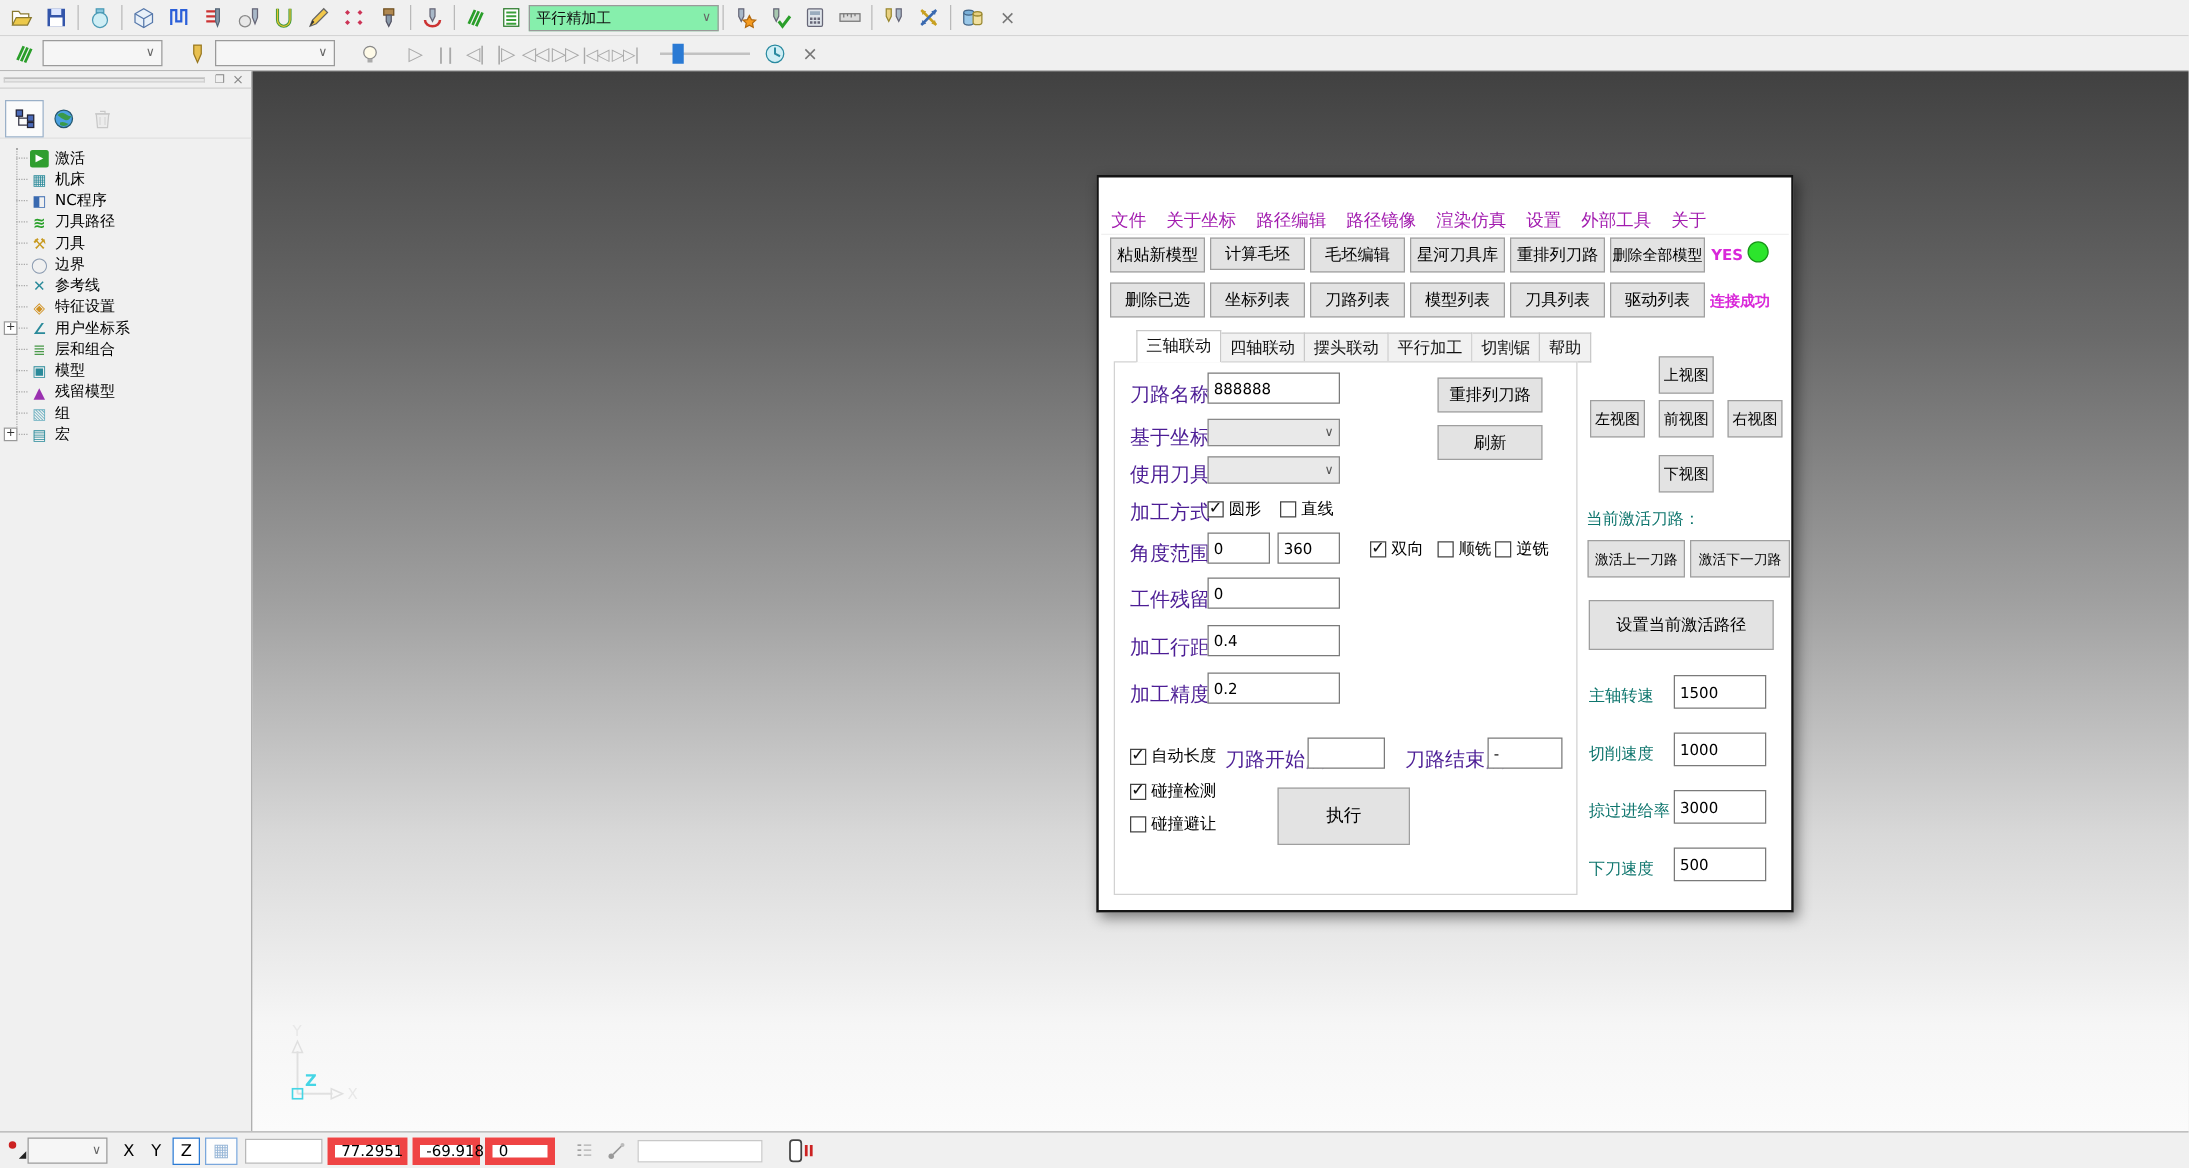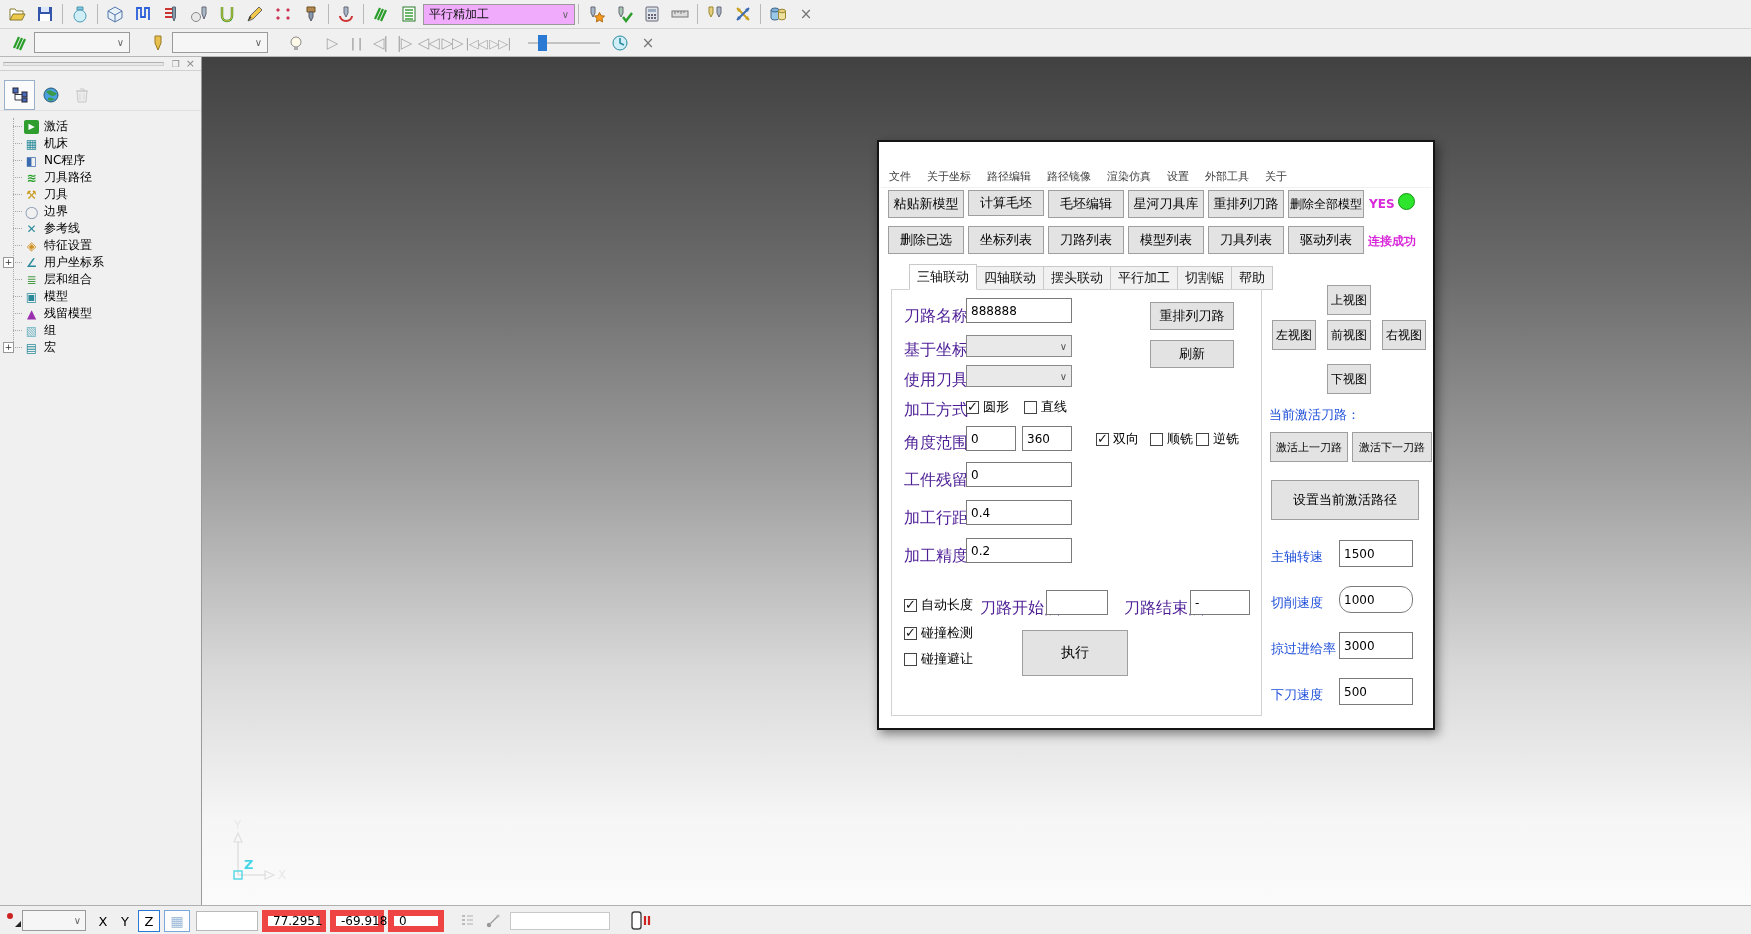--- a/index.html
+++ b/index.html
@@ -4,21 +4,21 @@
 <style>
   * { margin:0; padding:0; box-sizing:border-box; }
   html,body { width:1751px; height:934px; overflow:hidden; font-family:"DejaVu Sans", sans-serif; background:#f0f0f0; }
   .app { position:relative; width:1751px; height:934px; }
 
   
   .toolbar-main { height:29px; background:#f0f0f0; border-bottom:1px solid #d4d4d4; display:flex; align-items:center; padding-left:3px; }
   .toolbar-sim  { height:28px; background:#f0f0f0; border-bottom:1px solid #b8b8b8; display:flex; align-items:center; padding-left:6px; }
   .tb-btn { width:28px; height:26px; display:flex; align-items:center; justify-content:center; flex:0 0 auto; }
   .tb-sep { width:1px; height:20px; background:#b9b9b9; margin:0 3px; flex:0 0 auto; }
-  .tb-combo { height:21px; background:#f0abfc; border:1px solid #9a9a9a; display:flex; align-items:center; font-size:12px; padding:0 5px; color:#111; flex:0 0 auto; }
+  .tb-combo { height:21px; background:#86efac; border:1px solid #9a9a9a; display:flex; align-items:center; font-size:12px; padding:0 5px; color:#111; flex:0 0 auto; }
   .tb-combo::after { content:"∨"; color:#666; font-size:10px; margin-left:auto; padding-left:6px; }
   .combo-preset { width:152px; }
   .combo-empty  { width:96px; background:#f6f6f6; }
   .glyph-x::before { content:"×"; color:#777; font-size:15px; }
   .pb { color:#a9a9a9; font-size:15px; width:24px; text-align:center; flex:0 0 auto; letter-spacing:-1px; }
   .pb-play::before{content:"▷";} .pb-pause::before{content:"| |"; font-size:13px; font-weight:bold;}
   .pb-stepb::before{content:"◁|";} .pb-stepf::before{content:"|▷";}
   .pb-rew::before{content:"◁◁";} .pb-ff::before{content:"▷▷";}
   .pb-start::before{content:"|◁◁"; font-size:13px;} .pb-end::before{content:"▷▷|"; font-size:13px;}
   .slider { width:72px; height:18px; position:relative; margin:0 6px; flex:0 0 auto; }
@@ -69,38 +69,38 @@
   
   .dialog { position:absolute; left:877px; top:83px; width:558px; height:590px; background:#fff; border:2px solid #141414; box-shadow:3px 4px 10px rgba(0,0,0,.45); }
   .dlg-titlebar { position:absolute; left:0; top:0; width:554px; height:24px; background:#fff; display:flex; align-items:center; }
   .dlg-appicon { width:15px; height:15px; margin:0 6px 0 7px; background:linear-gradient(135deg,#5a2d91,#2b1b5e); border-radius:2px; color:#e8d8ff; font-size:9px; line-height:15px; text-align:center; }
   .dlg-appicon::before{content:"★";}
   .dlg-title { font-size:12px; color:#5a5a5a; }
   .dlg-controls { margin-left:auto; display:flex; }
   .dlg-ctl { width:34px; height:24px; display:flex; align-items:center; justify-content:center; font-size:12px; color:#707070; }
   .ctl-min::before{content:"–";} .ctl-max::before{content:"□"; color:#c8c8c8;} .ctl-close::before{content:"×"; font-size:15px;}
   .dlg-menubar { position:absolute; left:2px; top:24px; width:550px; height:22px; display:flex; align-items:center; border-bottom:1px solid #f0f0f0; }
-  .dlg-menu { font-size:11px; color:#404040; padding:0 8px; }
+  .dlg-menu { font-size:14px; color:#a21caf; padding:0 8px; }
   .win-btn { position:absolute; background:#e3e3e3; border:1px solid #9f9f9f; font-size:13px; color:#000; display:flex; align-items:center; justify-content:center; font-family:inherit; white-space:nowrap; }
   .magenta { color:#d928d9; font-weight:bold; font-size:12px; position:absolute; }
   .led { position:absolute; width:17px; height:17px; border-radius:50%; background:#2ce52c; border:1px solid #169416; }
   .dlg-tabs { position:absolute; left:12px; top:122px; display:flex; align-items:flex-end; height:26px; }
   .tab { height:24px; padding:0 7px; background:#f1f1f1; border:1px solid #c9c9c9; border-left-width:0; font-size:13px; color:#111; display:flex; align-items:center; }
   .tab:first-child { border-left-width:1px;margin-left:18px; }
   .tab.active { background:#fff; height:26px; border-bottom:1px solid #fff; position:relative; z-index:2; }
   .dlg-panel { position:absolute; left:12px; top:147px; width:371px; height:427px; border:1px solid #d2d2d2; background:#fff; }
   .flabel { position:absolute; font-size:16px; color:#4c1d95; white-space:nowrap; }
   .finput { position:absolute; background:#fff; border:1px solid #7a7a7a; font-size:12px; color:#000; padding:0 4px; display:flex; align-items:center; font-family:inherit; }
   .fcombo { position:absolute; background:#e9e9e9; border:1px solid #8a8a8a; display:flex; align-items:center; font-size:12px; padding:0 4px; }
   .fcombo::after { content:"∨"; color:#555; font-size:10px; margin-left:auto; }
   .cbrow { position:absolute; display:flex; align-items:center; font-size:13px; color:#000; white-space:nowrap; }
   .cb { width:13px; height:13px; border:1px solid #444; background:#fff; margin-right:4px; position:relative; flex:0 0 auto; }
   .cb.checked::after { content:"✓"; position:absolute; left:0px; top:-3px; font-size:13px; font-weight:bold; color:#111; }
   .exec-btn { font-size:14px; }
-  .rc-label { position:absolute; font-size:13px; color:#1d4ed8; white-space:nowrap; }
+  .rc-label { position:absolute; font-size:13px; color:#0f766e; white-space:nowrap; }
 
   
   .status-bar { height:29px; background:#f0f0f0; border-top:1px solid #b0b0b0; position:relative; }
   .marker { position:absolute; left:5px; top:5px; width:16px; height:18px; }
   .marker .dot { position:absolute; left:2px; top:2px; width:6px; height:6px; border-radius:50%; background:#cc2222; }
   .marker .corner { position:absolute; right:0; bottom:2px; width:0; height:0; border-left:6px solid transparent; border-bottom:6px solid #222; }
   .sb-combo { position:absolute; left:22px; top:4px; width:64px; height:21px; background:#f6f6f6; border:1px solid #9a9a9a; display:flex; align-items:center; }
   .sb-combo::after { content:"∨"; color:#666; font-size:10px; margin-left:auto; padding-right:4px; }
   .axis-btn { position:absolute; top:4px; width:22px; height:22px; display:flex; align-items:center; justify-content:center; font-size:13px; color:#000; background:transparent; border:1px solid transparent; }
   .axis-btn.active { background:#fff; border:1px solid #2a7ad4; }
@@ -551,21 +551,21 @@
       <button class="win-btn" style="left:448px;top:222px;width:44px;height:30px;font-size:12px;">下视图</button>
       <span class="rc-label" style="left:390px;top:264px;">当前激活刀路：</span>
       <button class="win-btn" style="left:391px;top:290px;width:78px;height:30px;font-size:11px;">激活上一刀路</button>
       <button class="win-btn" style="left:473px;top:290px;width:80px;height:30px;font-size:11px;">激活下一刀路</button>
       <button class="win-btn" style="left:392px;top:338px;width:148px;height:40px;">设置当前激活路径</button>
       <span class="rc-label" style="left:392px;top:406px;">主轴转速</span>
       <div class="finput" style="left:460px;top:398px;width:74px;height:27px;">
           <span>1500</span>
         </div>
       <span class="rc-label" style="left:392px;top:452px;">切削速度</span>
-      <div class="finput" style="left:460px;top:444px;width:74px;height:27px;border-radius:12px;">
+      <div class="finput" style="left:460px;top:444px;width:74px;height:27px;">
           <span>1000</span>
         </div>
       <span class="rc-label" style="left:392px;top:498px;">掠过进给率</span>
       <div class="finput" style="left:460px;top:490px;width:74px;height:27px;">
           <span>3000</span>
         </div>
       <span class="rc-label" style="left:392px;top:544px;">下刀速度</span>
       <div class="finput" style="left:460px;top:536px;width:74px;height:27px;">
           <span>500</span>
         </div>

